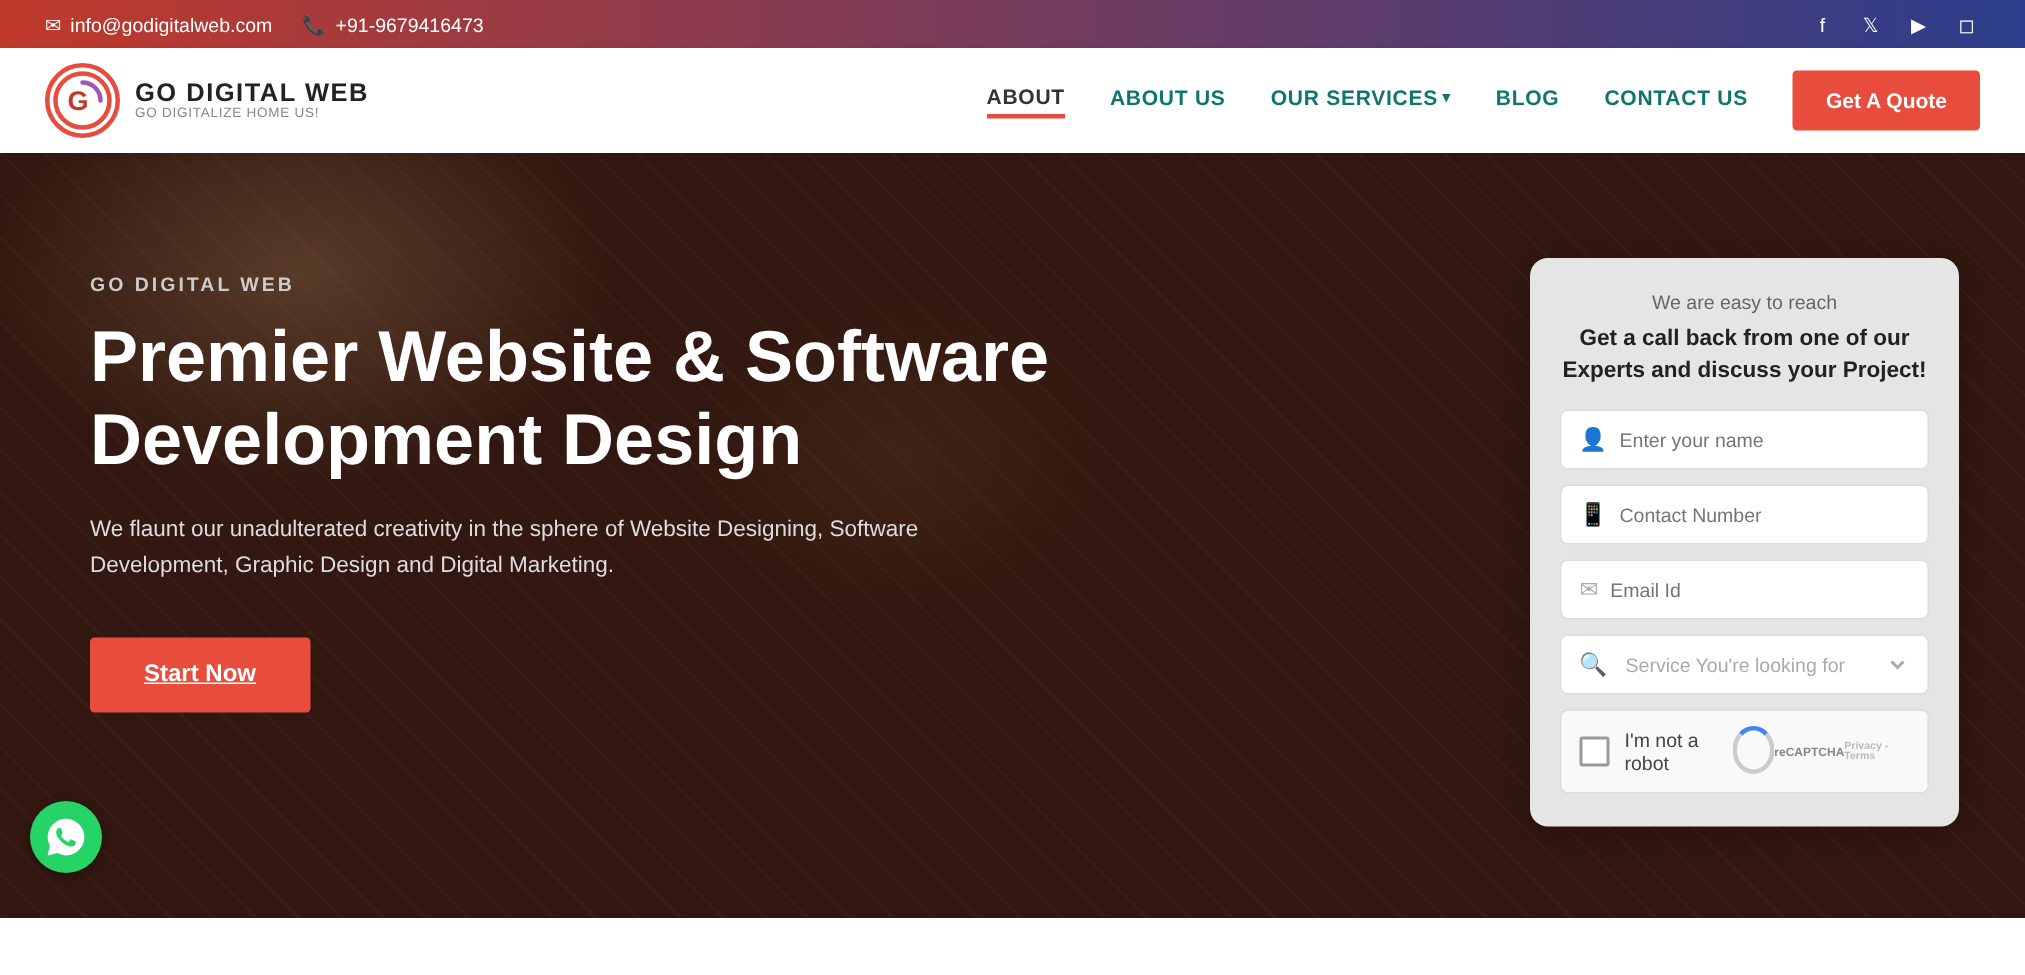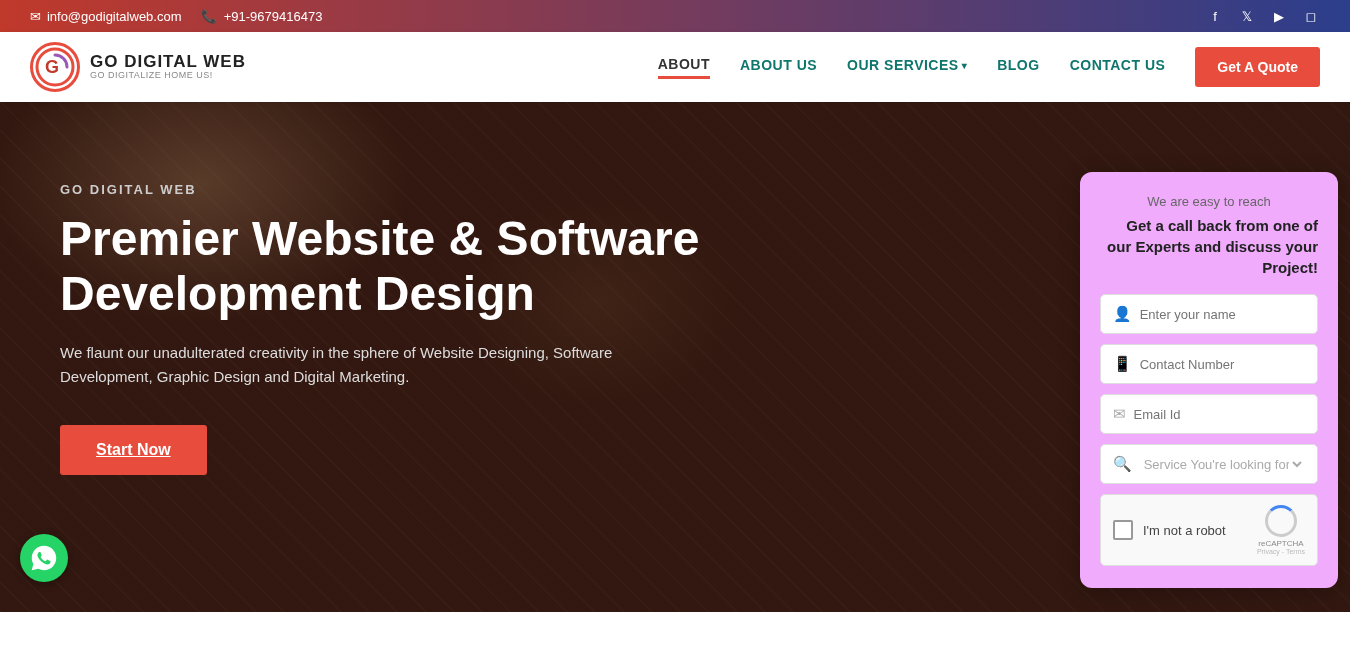--- a/index.html
+++ b/index.html
@@ -91,27 +91,27 @@
     .hero-brand { font-size: 13px; font-weight: 700; color: #ccc; letter-spacing: 2px; margin-bottom: 14px; }
     .hero-title { font-size: 48px; font-weight: 900; line-height: 1.15; color: white; margin-bottom: 20px; }
     .hero-desc { font-size: 15px; color: #ddd; line-height: 1.6; margin-bottom: 36px; max-width: 600px; }
     .start-btn {
       background: #e74c3c; color: white; border: none; padding: 16px 36px;
       font-size: 16px; font-weight: 700; cursor: pointer; border-radius: 3px; text-decoration: underline;
     }
 
     
     .form-panel {
-      width: 258px; margin-right: 12px; margin-top: 10px;
-      background: #f0abfc; border-radius: 12px; padding: 22px 20px;
+      width: 286px; margin-right: 44px; margin-top: 10px;
+      background: #e5e5e5; border-radius: 12px; padding: 22px 20px;
       box-shadow: 0 4px 20px rgba(0,0,0,0.25);
       flex-shrink: 0;
     }
     .form-easy { text-align: center; font-size: 13px; color: #666; margin-bottom: 6px; }
-    .form-heading { text-align: right; font-size: 15px; font-weight: 700; color: #222; line-height: 1.4; margin-bottom: 16px; }
+    .form-heading { text-align: center; font-size: 15px; font-weight: 700; color: #222; line-height: 1.4; margin-bottom: 16px; }
     .form-field {
       display: flex; align-items: center;
       border: 1.5px solid #ddd; border-radius: 5px;
       padding: 10px 12px; margin-bottom: 10px; background: white;
     }
     .form-field-icon { color: #aaa; font-size: 15px; margin-right: 8px; flex-shrink: 0; }
     .form-field input, .form-field select {
       border: none; outline: none; font-size: 13px; color: #aaa;
       width: 100%; background: transparent; cursor: text;
     }
@@ -120,21 +120,21 @@
       border: 1.5px solid #ddd; border-radius: 5px;
       padding: 10px 12px; display: flex; align-items: center; justify-content: space-between;
       background: #f9f9f9;
     }
     .captcha-left { display: flex; align-items: center; gap: 10px; }
     .captcha-checkbox {
       width: 20px; height: 20px; border: 2px solid #999; border-radius: 2px;
       background: white; cursor: pointer; flex-shrink: 0;
     }
     .captcha-label { font-size: 13px; color: #444; }
-    .captcha-logo { display: flex; flex-direction: column; align-items: center; }
+    .captcha-logo { display: flex; flex-direction: row; align-items: center; font-weight: bold; }
     .captcha-spinner {
       width: 32px; height: 32px;
       border: 3px solid #ccc; border-top: 3px solid #4285f4;
       border-radius: 50%;
       margin-bottom: 2px;
     }
     .captcha-text { font-size: 8px; color: #888; }
     .captcha-sub { font-size: 7px; color: #bbb; }
 
     

